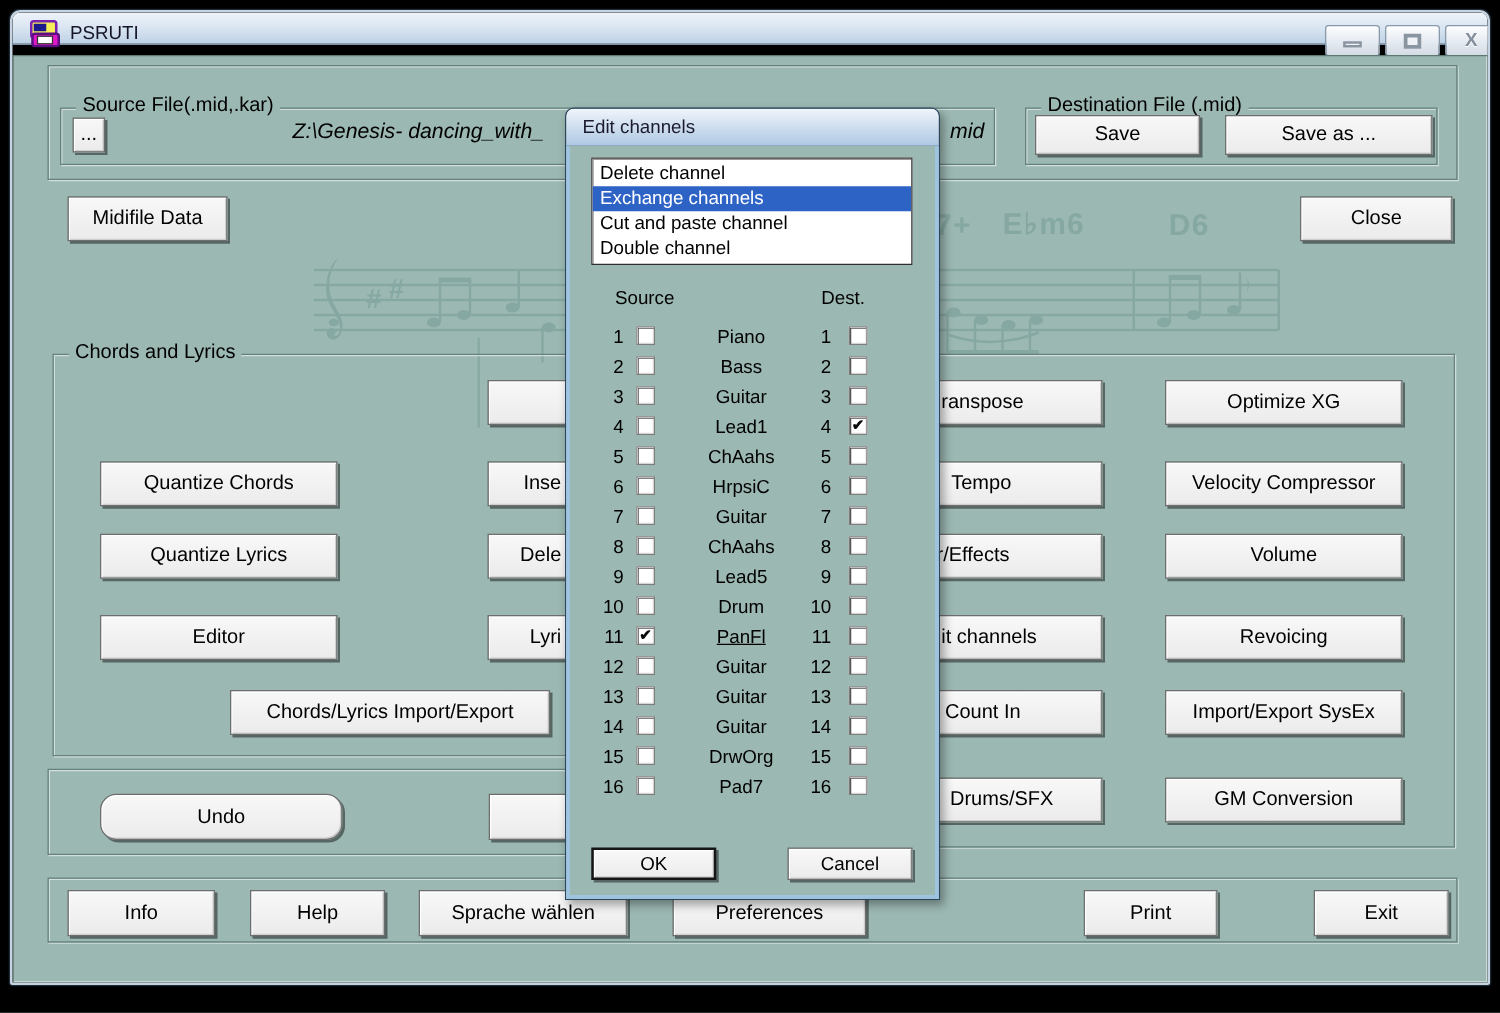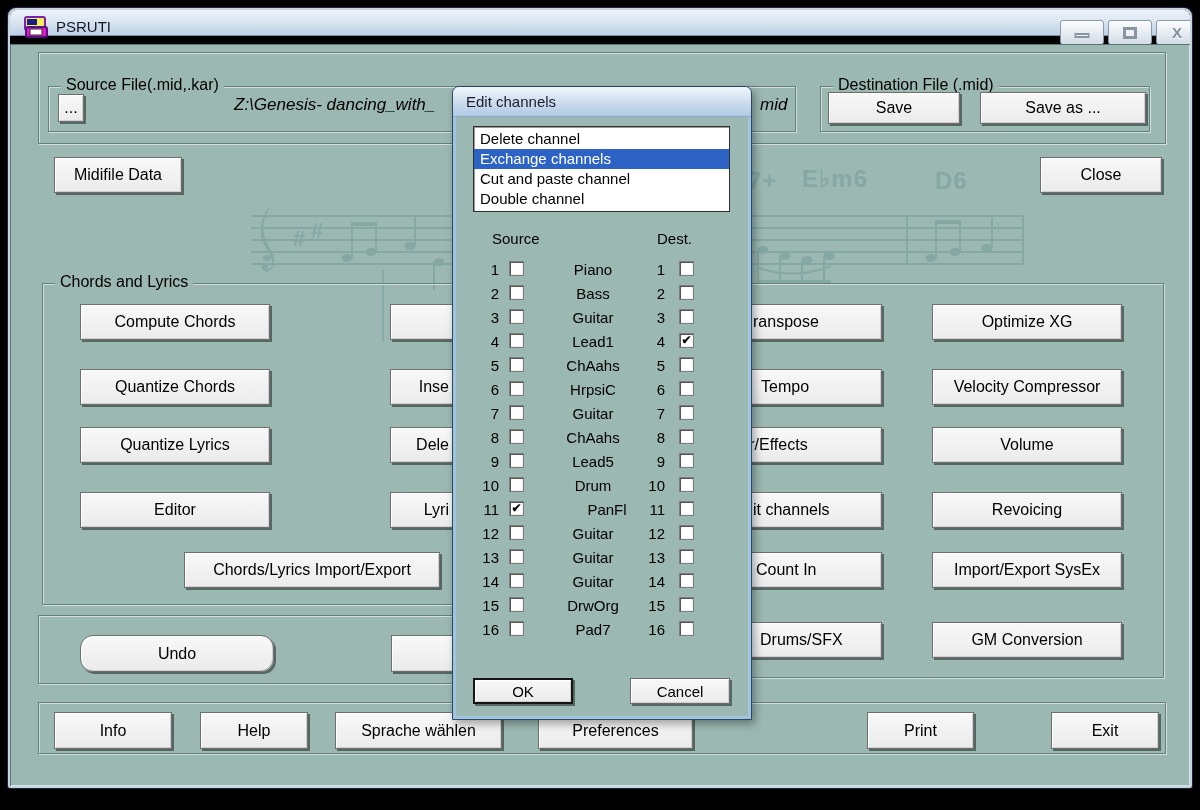--- a/index.html
+++ b/index.html
@@ -181,21 +181,20 @@
     <div class="btn" style="left:922px; top:260px; width:190px; height:36px;">Optimize XG</div>
     <div class="btn" style="left:922px; top:325px; width:190px; height:36px;">Velocity Compressor</div>
     <div class="btn" style="left:922px; top:383px; width:190px; height:36px;">Volume</div>
     <div class="btn" style="left:922px; top:448px; width:190px; height:36px;">Revoicing</div>
     <div class="btn" style="left:922px; top:508px; width:190px; height:36px;">Import/Export SysEx</div>
     <div class="btn" style="left:922px; top:578px; width:190px; height:36px;">GM Conversion</div>
 
     <div class="etched" style="left:32px; top:239px; width:700px; height:322px;">
       <span class="gb-label">Chords and Lyrics</span>
     </div>
-    <div class="btn" style="left:70px; top:260px; width:190px; height:36px;">Compute Chords</div>
     <div class="btn" style="left:70px; top:325px; width:190px; height:36px;">Quantize Chords</div>
     <div class="btn" style="left:70px; top:383px; width:190px; height:36px;">Quantize Lyrics</div>
     <div class="btn" style="left:70px; top:448px; width:190px; height:36px;">Editor</div>
     <div class="btn" style="left:174px; top:508px; width:256px; height:36px;">Chords/Lyrics Import/Export</div>
     <div class="btn cutR" style="left:380px; top:260px; width:172px; height:36px;">
       <span style="margin-right:112px;"></span>
       </div>
     <div class="btn cutR" style="left:380px; top:325px; width:172px; height:36px;">
       <span style="margin-right:112px;">Inse</span>
       </div>
@@ -298,21 +297,21 @@
             <div class="ch-row" style="top: 359px;">
               <div class="ch-num" style="left: 0px;">10</div>
               <div class="cb" style="left: 36px;"></div>
               <div class="ch-inst" style="left: 60px;">Drum</div>
               <div class="ch-num" style="left: 166px;">10</div>
               <div class="cb" style="left: 206px;"></div>
             </div>
             <div class="ch-row" style="top: 383px;">
               <div class="ch-num" style="left: 0px;">11</div>
               <div class="cb checked" style="left: 36px;">✔</div>
-              <div class="ch-inst" style="left: 74px;">PanFl</div>
+              <div class="ch-inst" style="left: 60px; text-decoration: underline;">PanFl</div>
               <div class="ch-num" style="left: 166px;">11</div>
               <div class="cb" style="left: 206px;"></div>
             </div>
             <div class="ch-row" style="top: 407px;">
               <div class="ch-num" style="left: 0px;">12</div>
               <div class="cb" style="left: 36px;"></div>
               <div class="ch-inst" style="left: 60px;">Guitar</div>
               <div class="ch-num" style="left: 166px;">12</div>
               <div class="cb" style="left: 206px;"></div>
             </div>

